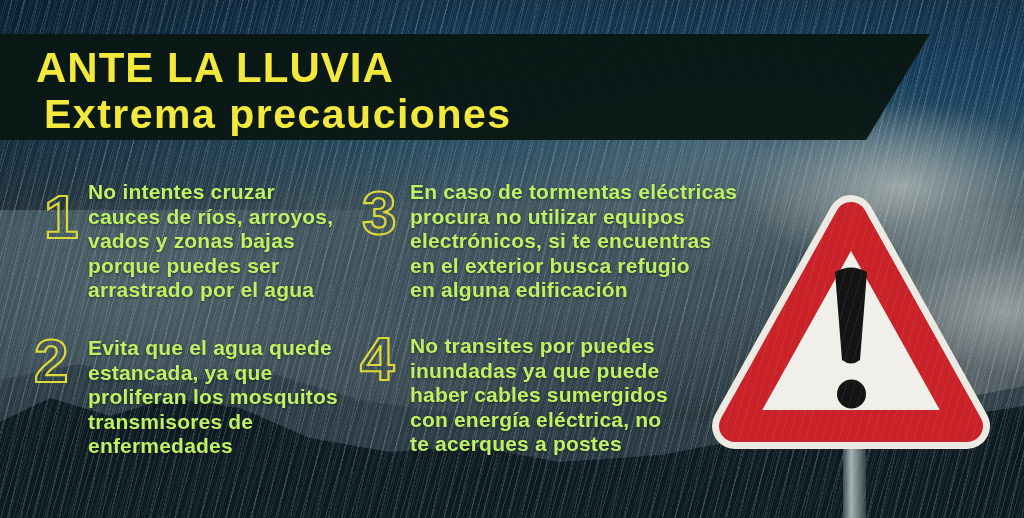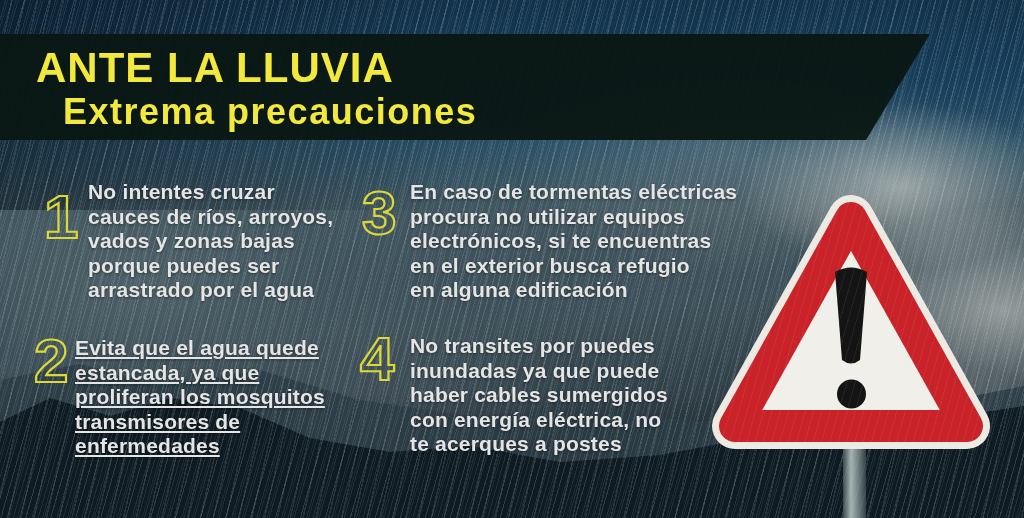--- a/index.html
+++ b/index.html
@@ -42,30 +42,30 @@
     background:linear-gradient(90deg,#3e4b50 0%,#a3b2b2 35%,#7e8e90 58%,#343f46 100%);}
   .sign-svg{position:absolute;left:700px;top:188px;width:302px;height:266px;z-index:6;}
 
   
   .band{position:absolute;left:0;top:34px;width:1024px;height:106px;z-index:8;
     background:rgba(9,23,19,.95);
     clip-path:polygon(0 0,930px 0,866px 100%,0 100%);}
   .title{position:absolute;left:36px;top:47px;z-index:9;color:#f2e93c;
     font-size:42px;font-weight:700;letter-spacing:1px;line-height:1;}
   .subtitle{position:absolute;left:44px;top:94px;z-index:9;color:#f2e93c;
-    font-size:36px;font-weight:700;letter-spacing:1.5px;line-height:1;margin-left:19px;}
+    font-size:41px;font-weight:700;letter-spacing:1.5px;line-height:1;}
 
   
   .tip-number{position:absolute;z-index:9;font-size:62px;font-weight:700;line-height:1;
     color:transparent;-webkit-text-stroke:2.2px #ddd83a;}
-  .tip-text{position:absolute;z-index:9;color:#e5e5e5;font-size:21px;font-weight:600;
+  .tip-text{position:absolute;z-index:9;color:#bef264;font-size:21px;font-weight:600;
     line-height:24.5px;letter-spacing:.2px;white-space:pre-line;
     text-shadow:0 1px 3px rgba(0,0,0,.45);}
   .n1{left:44px;top:186px;} .t1{left:88px;top:180px;width:290px;}
-  .n2{left:34px;top:330px;} .t2{left:75px;top:336px;width:300px;text-decoration:underline;}
+  .n2{left:34px;top:330px;} .t2{left:88px;top:336px;width:300px;}
   .n3{left:362px;top:182px;} .t3{left:410px;top:180px;width:360px;}
   .n4{left:360px;top:328px;} .t4{left:410px;top:334px;width:360px;}
 </style>
 </head>
 <body>
 
 <div class="stage">
 
   <div class="bg-base"></div>
   <div class="sky-top"></div>

